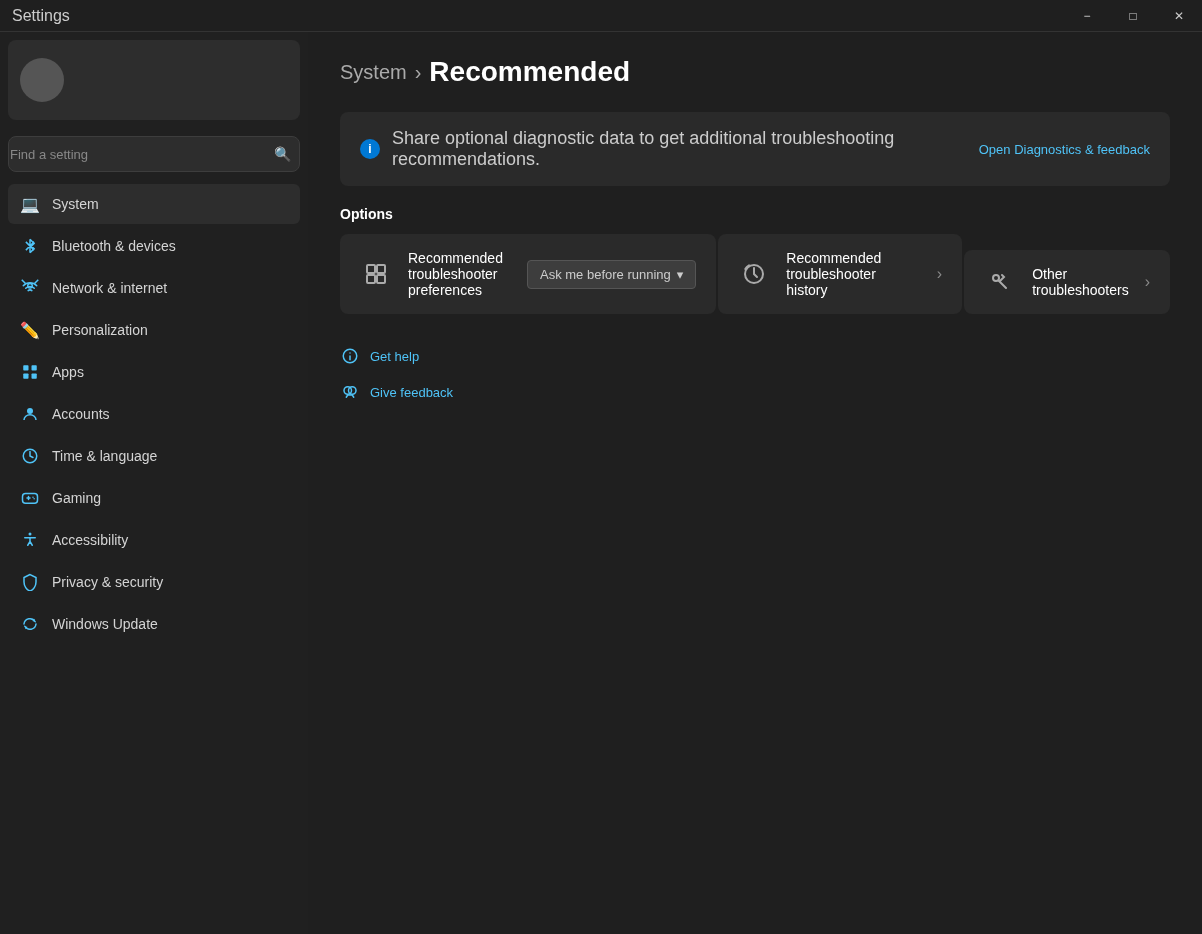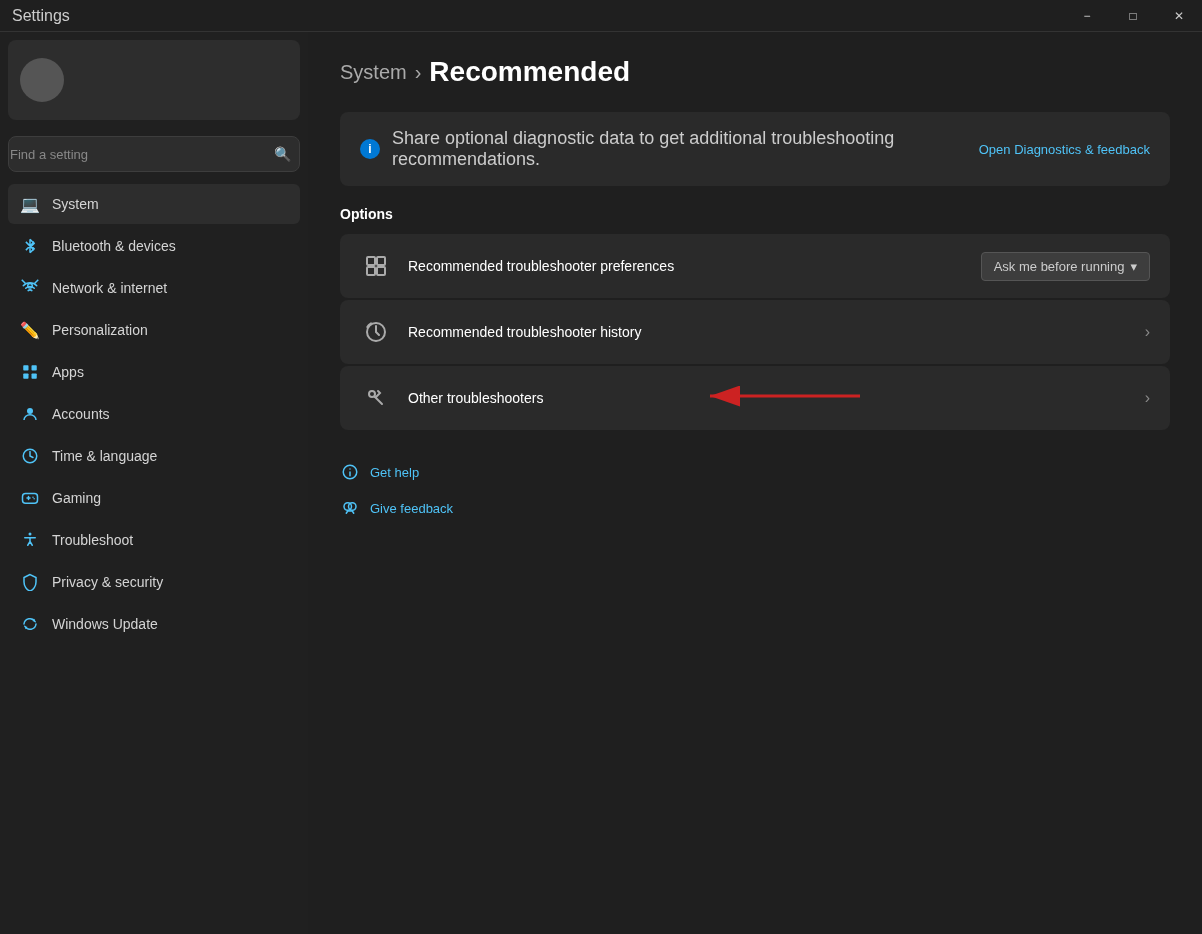--- a/index.html
+++ b/index.html
@@ -206,23 +206,24 @@
 
     .section-title {
       font-size: 14px;
       font-weight: 600;
       color: #fff;
       margin-bottom: 12px;
     }
 
     .options-list {
       display: flex;
-      flex-direction: column;
+      flex-direction: row;
       gap: 2px;
       margin-bottom: 28px;
+      align-items: flex-end;
     }
 
     .option-item {
       background: #2a2a2a;
       border-radius: 8px;
       padding: 16px 20px;
       display: flex;
       align-items: center;
       gap: 16px;
       cursor: pointer;
@@ -410,21 +411,21 @@
         </span>
         <span>Gaming</span>
       </div>
       <div class="nav-item">
         <span class="icon icon-accessibility">
           <svg width="18" height="18" viewBox="0 0 24 24" fill="none">
             <circle cx="12" cy="4" r="2" fill="#4fc3f7"></circle>
             <path d="M5 9h14M12 9v5l-3 5M12 14l3 5" stroke="#4fc3f7" stroke-width="2" stroke-linecap="round"></path>
           </svg>
         </span>
-        <span>Troubleshoot</span>
+        <span>Accessibility</span>
       </div>
       <div class="nav-item">
         <span class="icon icon-privacy">
           <svg width="18" height="18" viewBox="0 0 24 24" fill="none">
             <path d="M12 2L4 6v6c0 5.5 3.4 10.7 8 12 4.6-1.3 8-6.5 8-12V6L12 2z" stroke="#4fc3f7" stroke-width="2" fill="none"></path>
           </svg>
         </span>
         <span>Privacy &amp; security</span>
       </div>
       <div class="nav-item">

